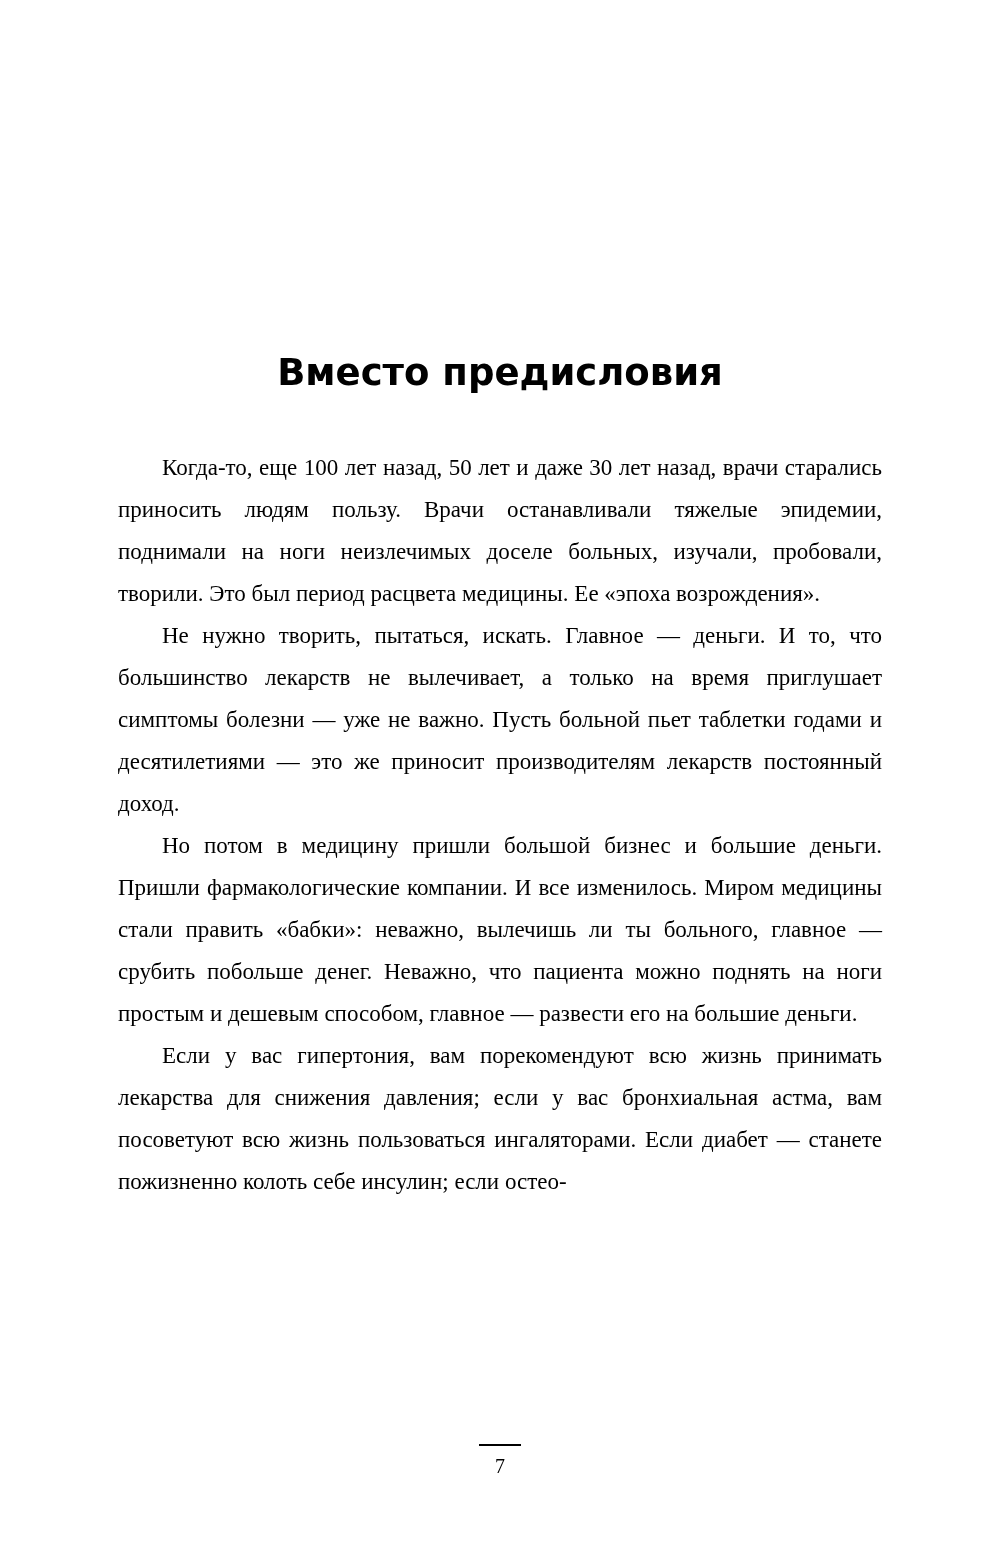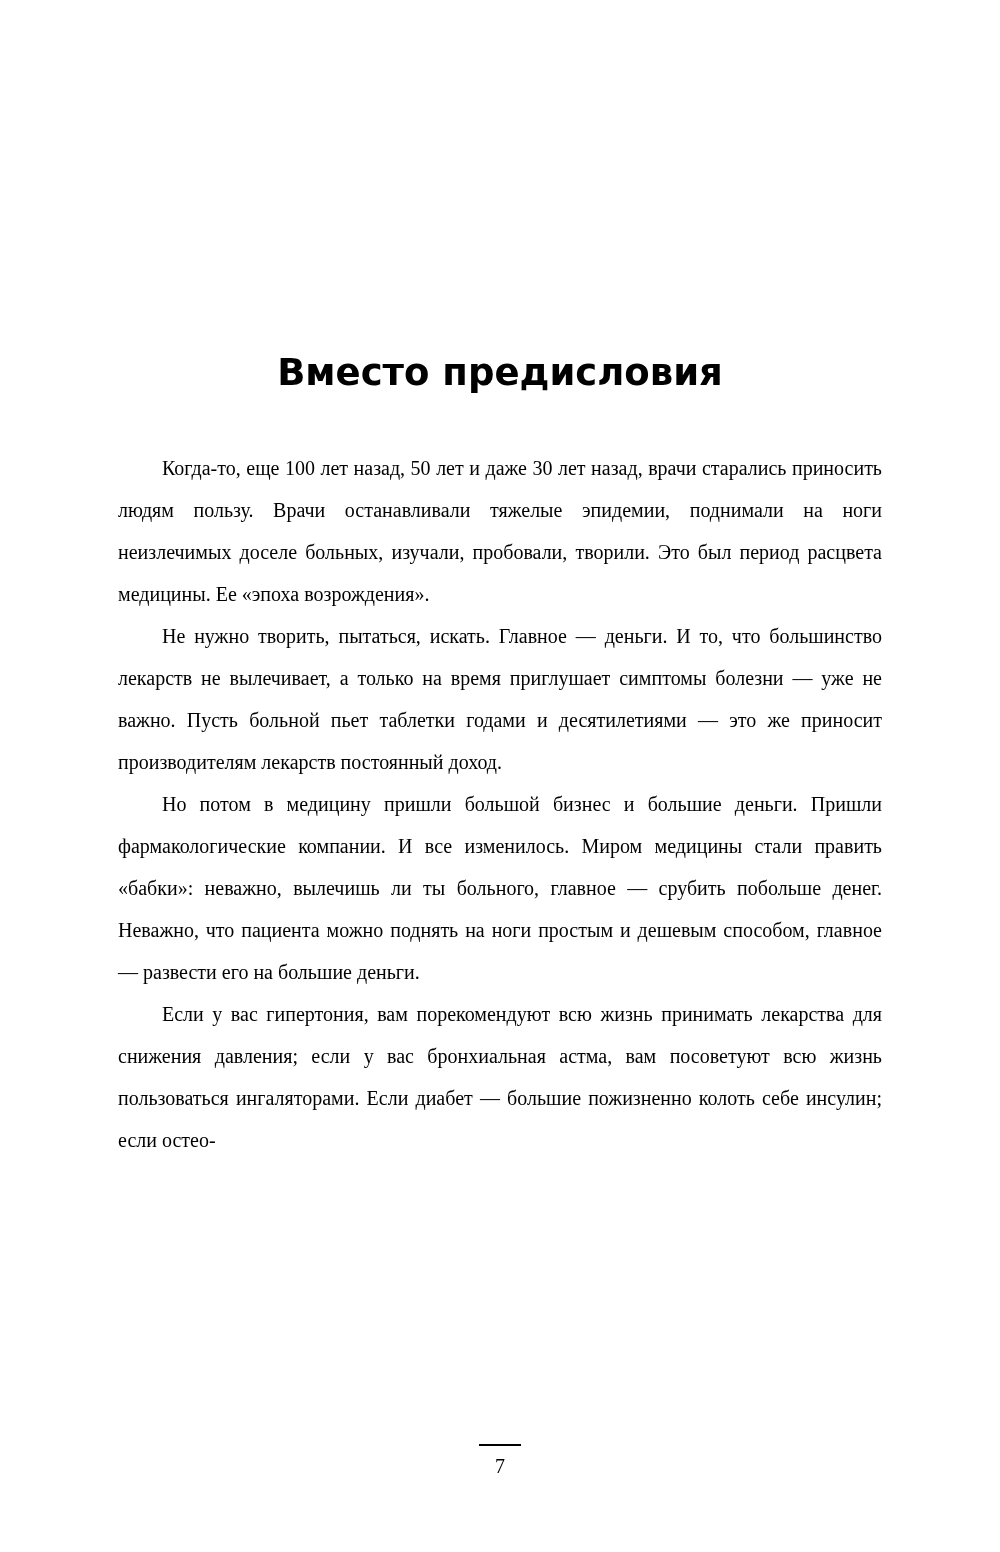--- a/index.html
+++ b/index.html
@@ -27,21 +27,21 @@
     font-weight: bold;
     font-size: 37px;
     line-height: 1.15;
     color: #000000;
     text-align: center;
     margin: 0 0 52px 0;
     letter-spacing: 0px;
   }
   .body-text {
     font-family: "Liberation Serif", serif;
-    font-size: 20px;
+    font-size: 23px;
     line-height: 42px;
     color: #000000;
     text-align: justify;
     text-justify: inter-word;
   }
   .body-text p {
     margin: 0;
     text-indent: 44px;
   }
   .footer {
@@ -69,21 +69,21 @@
 
 <div class="page">
 
   <div class="content">
     <h1 class="chapter-title">Вместо предисловия</h1>
 
     <div class="body-text">
       <p>Когда-то, еще 100 лет назад, 50 лет и даже 30 лет назад, врачи старались приносить людям пользу. Врачи останавливали тяжелые эпидемии, поднимали на ноги неизлечимых доселе больных, изучали, пробовали, творили. Это был период расцвета медицины. Ее «эпоха возрождения».</p>
       <p>Не нужно творить, пытаться, искать. Главное — деньги. И то, что большинство лекарств не вылечивает, а только на время приглушает симптомы болезни — уже не важно. Пусть больной пьет таблетки годами и десятилетиями — это же приносит производителям лекарств постоянный доход.</p>
       <p>Но потом в медицину пришли большой бизнес и большие деньги. Пришли фармакологические компании. И все изменилось. Миром медицины стали править «бабки»: неважно, вылечишь ли ты больного, главное — срубить побольше денег. Неважно, что пациента можно поднять на ноги простым и дешевым способом, главное — развести его на большие деньги.</p>
-      <p>Если у вас гипертония, вам порекомендуют всю жизнь принимать лекарства для снижения давления; если у вас бронхиальная астма, вам посоветуют всю жизнь пользоваться ингаляторами. Если диабет — большие пожизненно колоть себе инсулин; если остео-</p>
+      <p>Если у вас гипертония, вам порекомендуют всю жизнь принимать лекарства для снижения давления; если у вас бронхиальная астма, вам посоветуют всю жизнь пользоваться ингаляторами. Если диабет — станете пожизненно колоть себе инсулин; если остео-</p>
     </div>
   </div>
 
   <div class="footer">
     <div class="footer-rule"></div>
     <div class="page-number">7</div>
   </div>
 
 </div>
 

